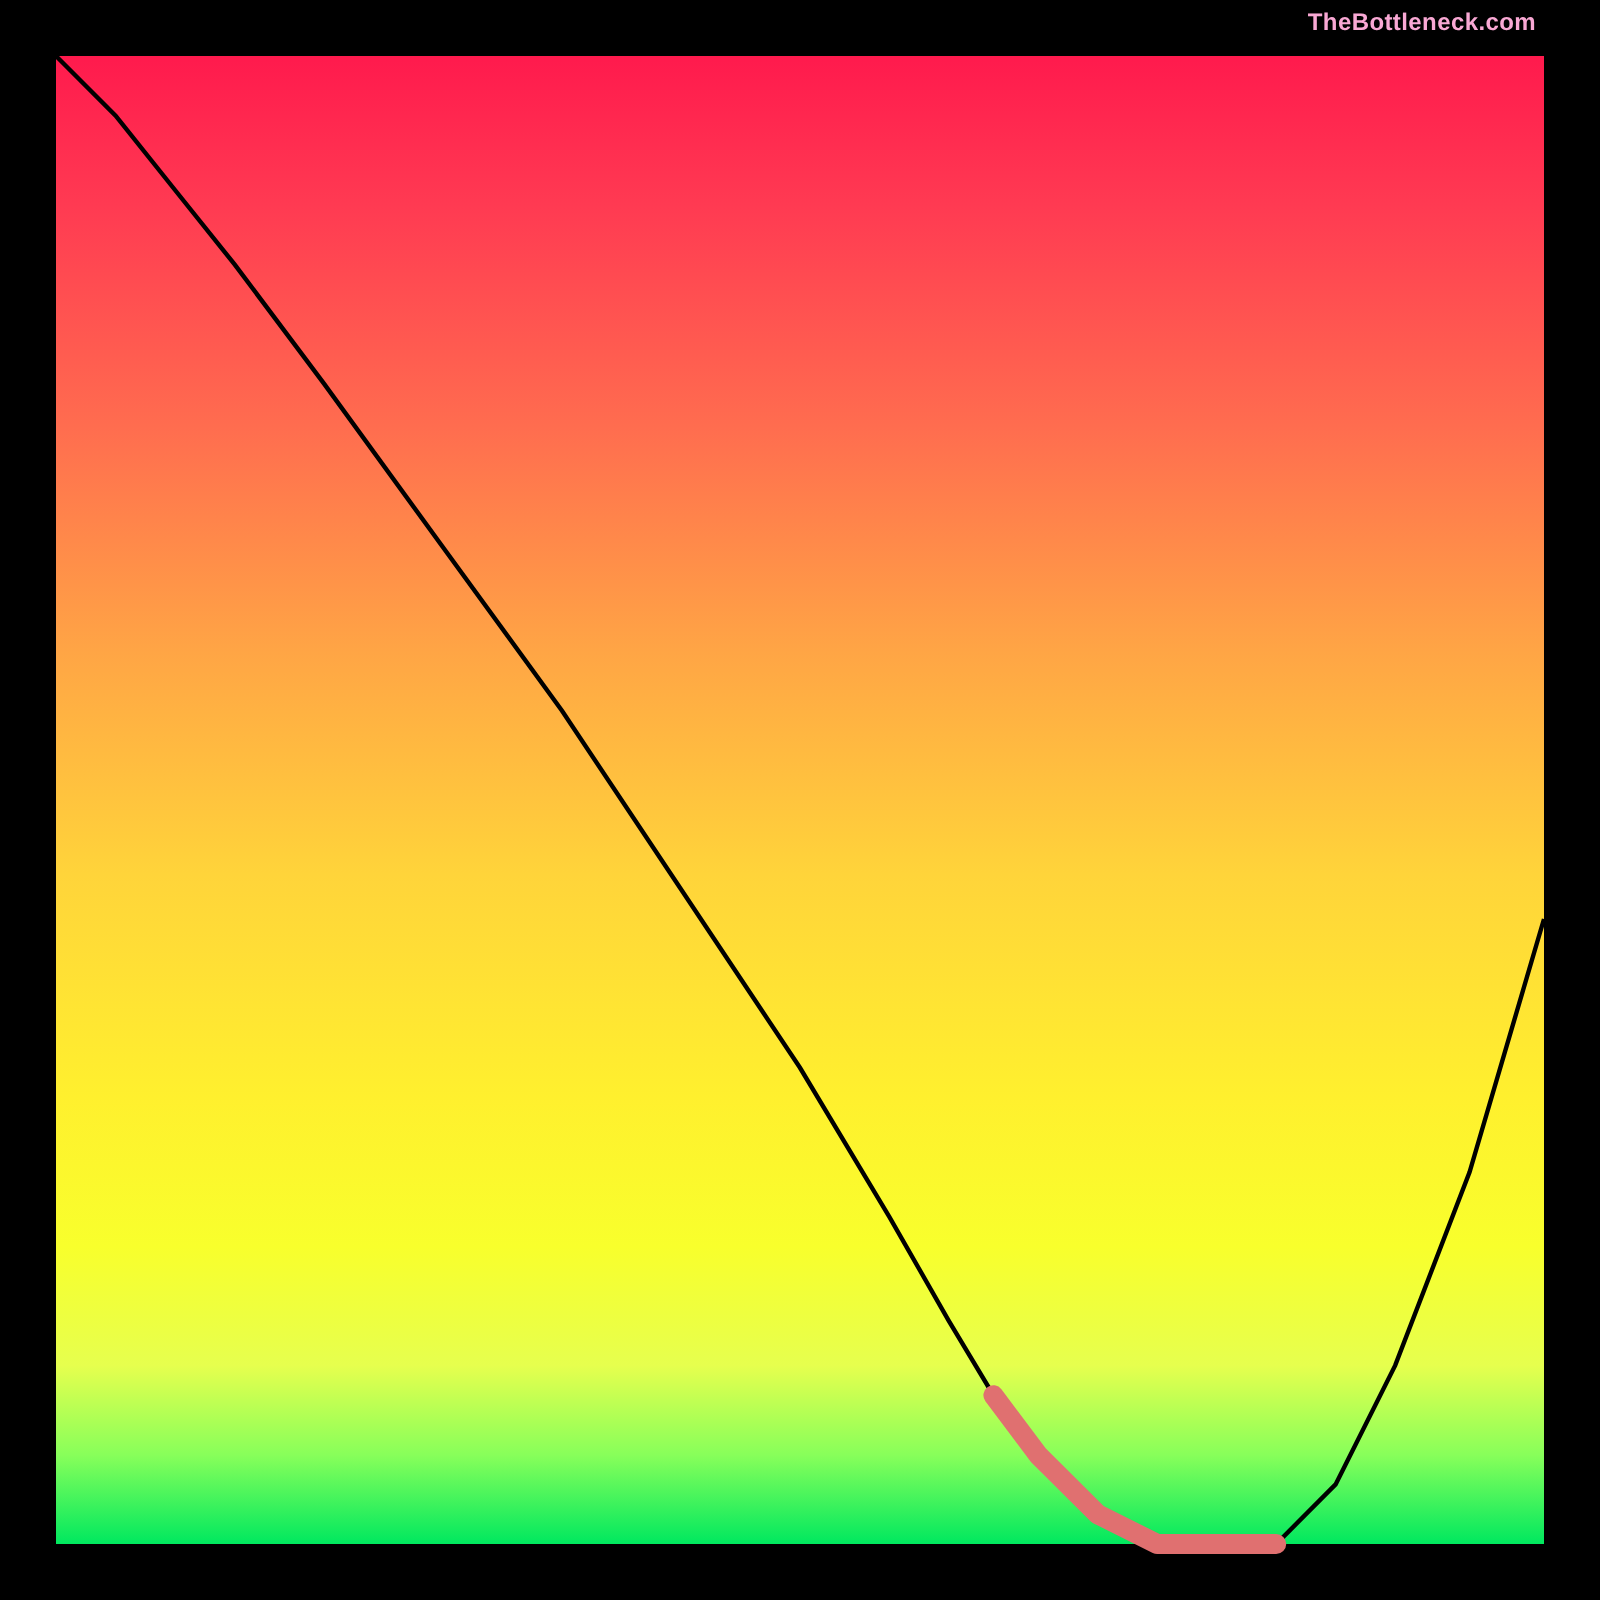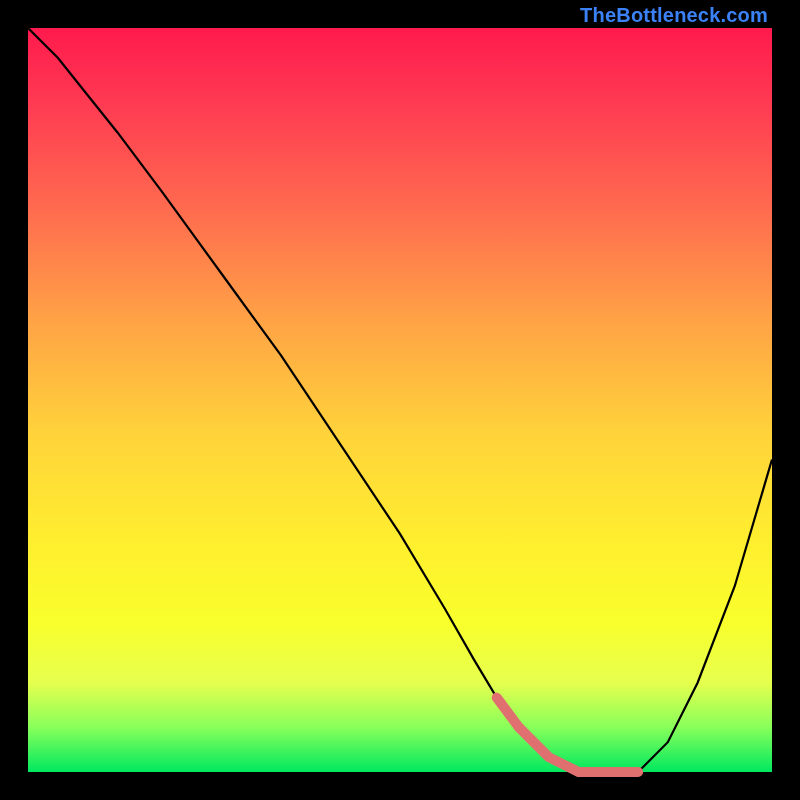--- a/index.html
+++ b/index.html
@@ -33,23 +33,23 @@
       #e6ff4e 88%,
       #88ff5a 94%,
       #00e85f 100%
     );
   }
   .watermark {
     position: absolute;
     top: 4px;
     right: 32px;
     font-family: Arial, Helvetica, sans-serif;
-    font-size: 20px;
+    font-size: 12px;
     font-weight: 600;
-    color: #3b82f6;
+    color: #f9a8d4;
     letter-spacing: 0.2px;
   }
   svg.curve {
     position: absolute;
     left: 28px;
     top: 28px;
     width: 744px;
     height: 744px;
     overflow: visible;
   }

